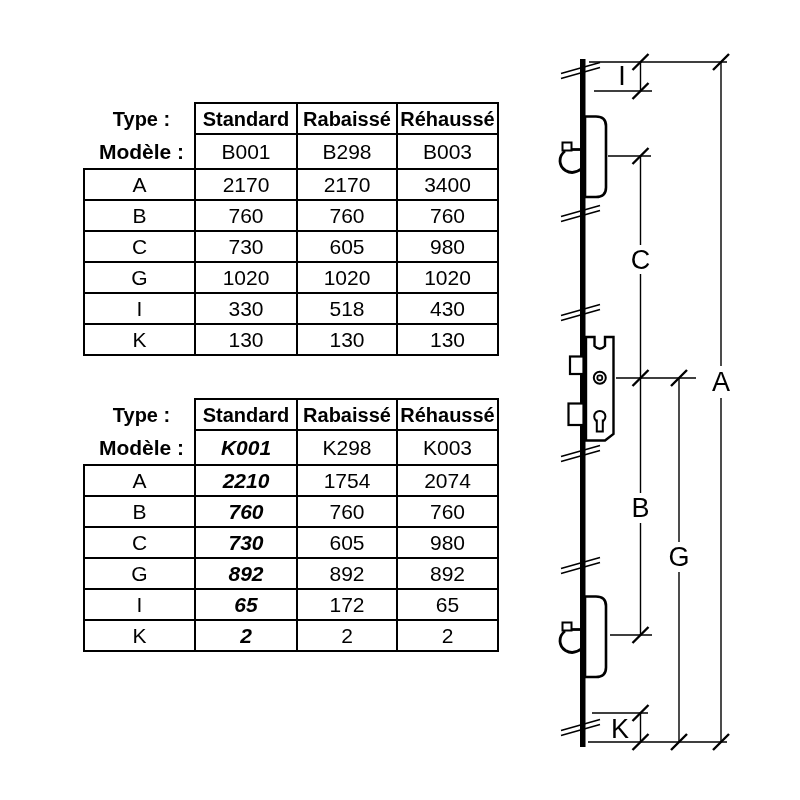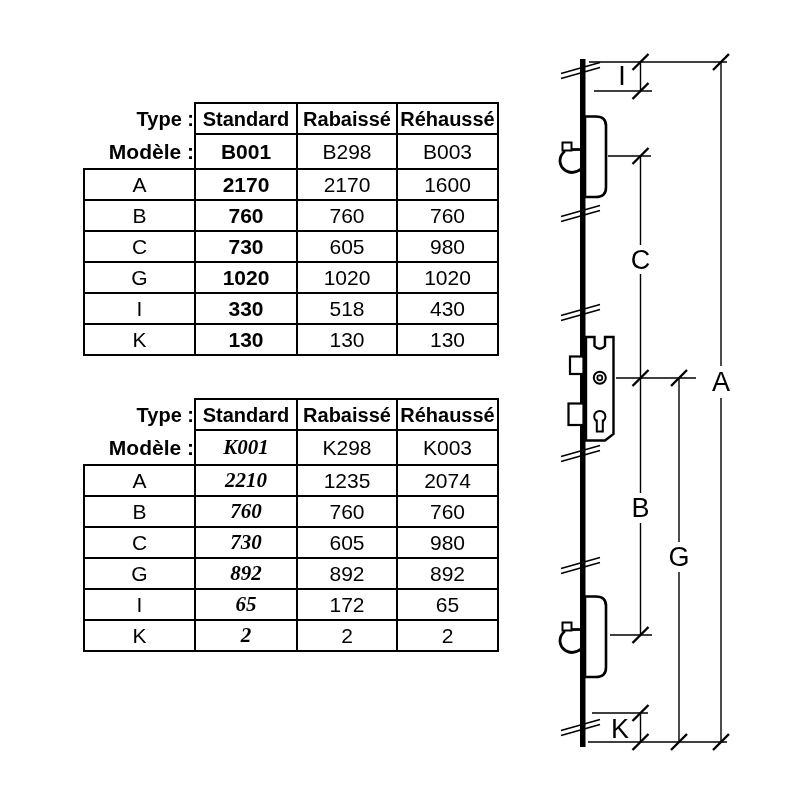--- a/index.html
+++ b/index.html
@@ -2,27 +2,27 @@
 <html><head>
 <meta charset="utf-8">
 <style>
   html,body{margin:0;padding:0;}
   body{width:800px;height:800px;background:#ffffff;position:relative;
        font-family:"Liberation Sans",sans-serif;color:#000;overflow:hidden;}
 
   .spec-table{position:absolute;border-collapse:collapse;table-layout:fixed;}
   .spec-table td{border:2px solid #000;text-align:center;vertical-align:middle;
                  padding:0;font-size:21px;line-height:1;background:#fff;}
-  .spec-table td.corner{border:none;text-align:right;font-weight:bold;
+  .spec-table td.corner{border:none;text-align:center;font-weight:bold;
                         font-size:21px;padding-left:5px;background:transparent;}
   .spec-table tr.head td{height:29px;font-weight:bold;font-size:20px;}
   .spec-table tr.model td{height:33px;}
   .spec-table tr.data td{height:29px;}
-  .t1 td.std{font-weight:bold;text-align:center;}
-  .t2 td.std{font-weight:bold;font-style:italic;font-family:Liberation Serif, serif;}
+  .t1 td.std{font-weight:normal;text-align:center;}
+  .t2 td.std{font-weight:bold;font-style:italic;}
 
   svg text{font-family:"Liberation Sans",sans-serif;}
   #diagram{position:absolute;left:0;top:0;}
 </style>
 </head>
 <body>
 
 <table class="spec-table t1" style="left:83px;top:102px;">
   <colgroup>
       <col style="width:111px">
@@ -40,21 +40,21 @@
     <tr class="model">
       <td class="corner">Modèle :</td>
       <td class="std">B001</td>
       <td>B298</td>
       <td>B003</td>
     </tr>
     <tr class="data">
       <td class="rowlbl">A</td>
       <td class="std">2170</td>
       <td>2170</td>
-      <td>1600</td>
+      <td>3400</td>
     </tr>
     <tr class="data">
       <td class="rowlbl">B</td>
       <td class="std">760</td>
       <td>760</td>
       <td>760</td>
     </tr>
     <tr class="data">
       <td class="rowlbl">C</td>
       <td class="std">730</td>
@@ -98,21 +98,21 @@
     </tr>
     <tr class="model">
       <td class="corner">Modèle :</td>
       <td class="std">K001</td>
       <td>K298</td>
       <td>K003</td>
     </tr>
     <tr class="data">
       <td class="rowlbl">A</td>
       <td class="std">2210</td>
-      <td>1235</td>
+      <td>1754</td>
       <td>2074</td>
     </tr>
     <tr class="data">
       <td class="rowlbl">B</td>
       <td class="std">760</td>
       <td>760</td>
       <td>760</td>
     </tr>
     <tr class="data">
       <td class="rowlbl">C</td>

